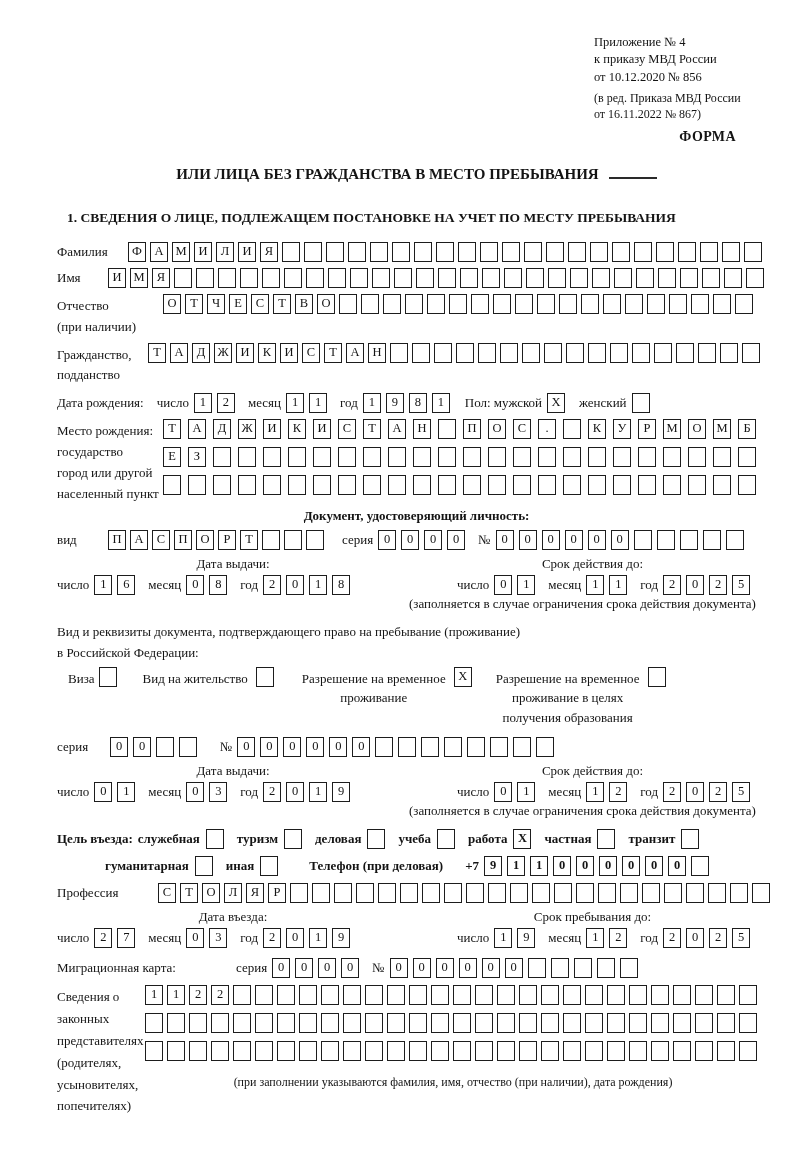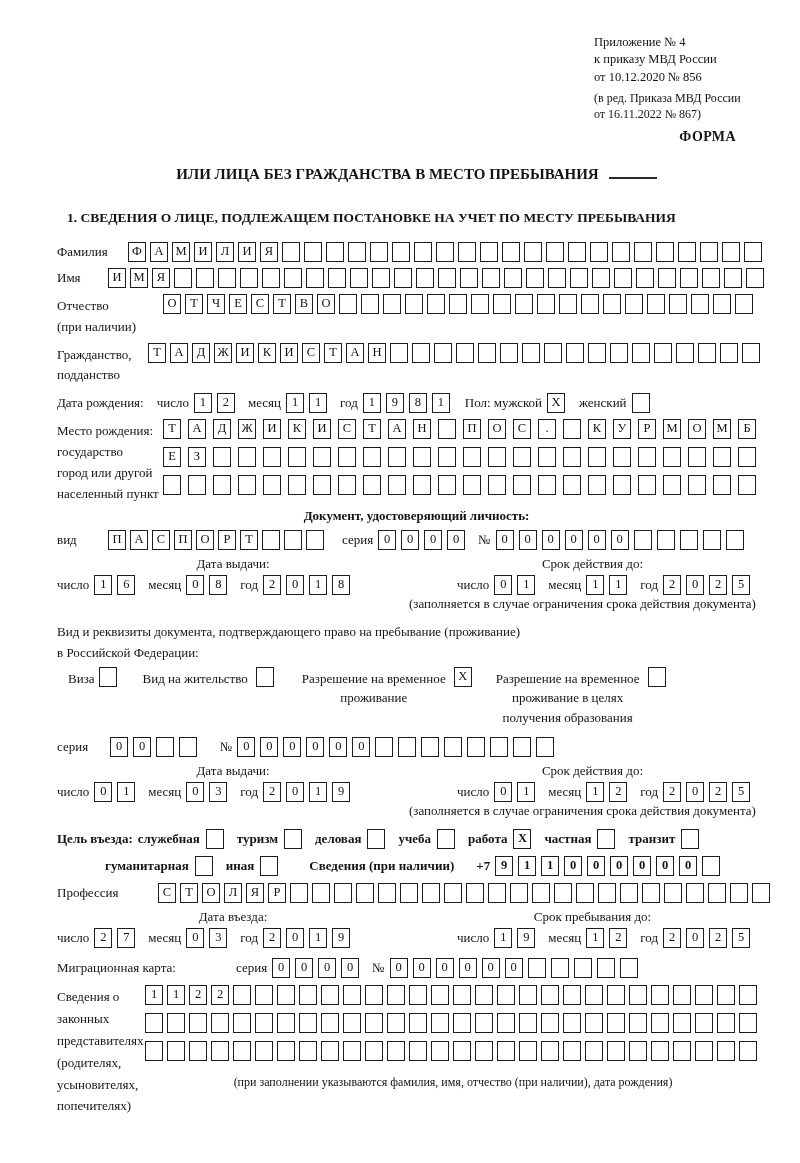--- a/index.html
+++ b/index.html
@@ -584,21 +584,21 @@
 
   <div class="purpose-line">
     <span class="plbl" style="margin-left:48px">гуманитарная</span>
     <span class="cells">
         <span class="cell"></span>
       </span>
     <span class="plbl">иная</span>
     <span class="cells">
         <span class="cell"></span>
       </span>
-    <span class="plbl" style="margin-left:18px">Сведения (при наличии)</span>
+    <span class="plbl" style="margin-left:18px">Телефон (при деловая)</span>
     <span class="plbl" style="margin-left:22px">+7</span>
     <span class="cells cells-date" style="margin-left:5px">
         <span class="cell">9</span>
         <span class="cell">1</span>
         <span class="cell">1</span>
         <span class="cell">0</span>
         <span class="cell">0</span>
         <span class="cell">0</span>
         <span class="cell">0</span>
         <span class="cell">0</span>

